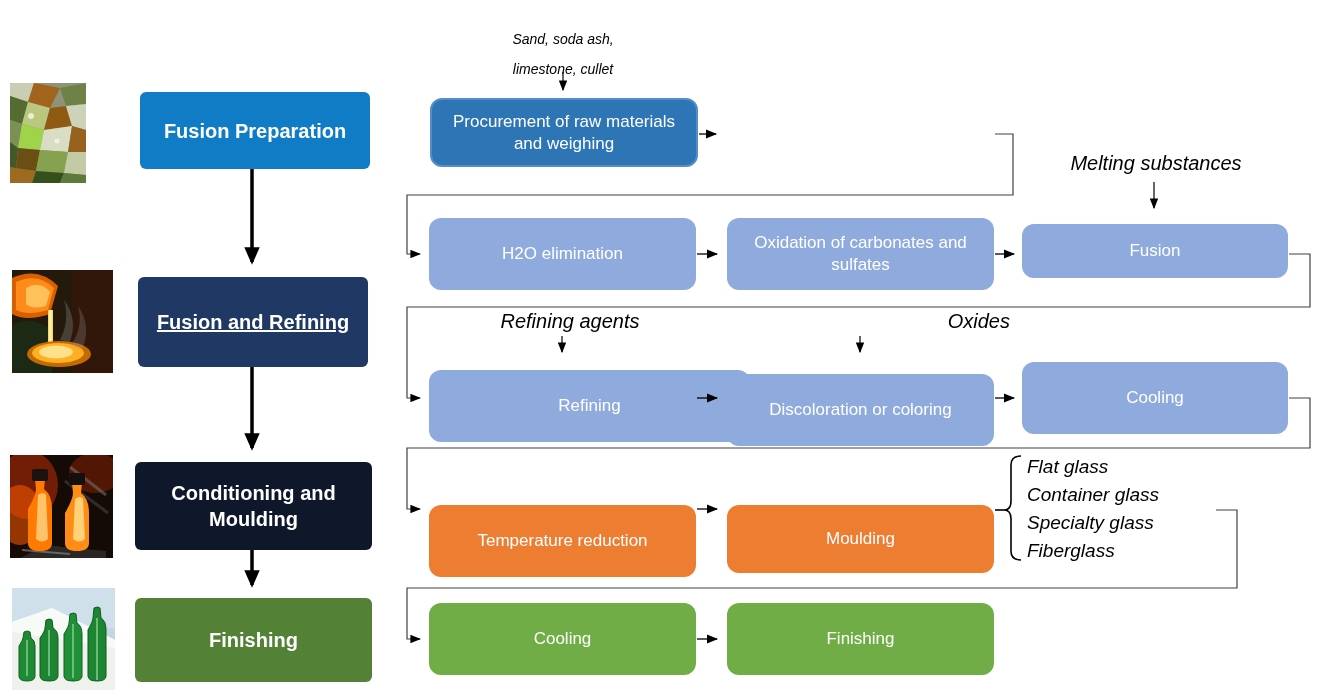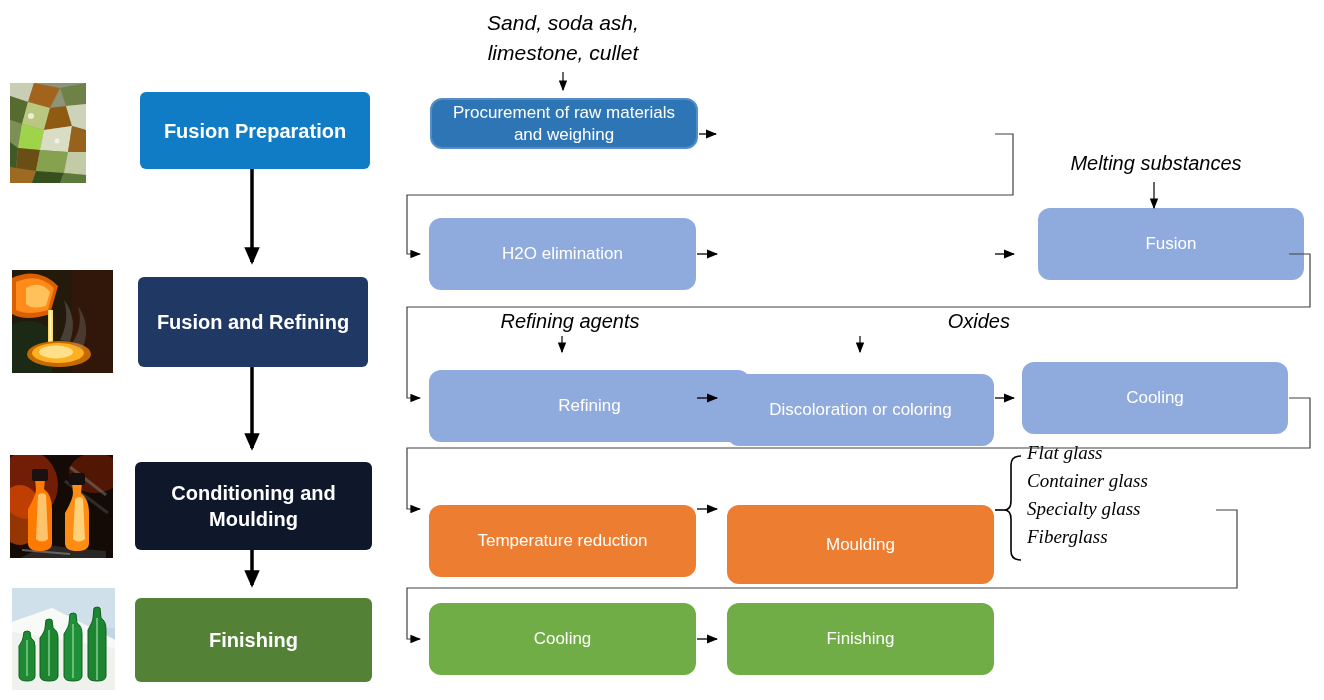--- a/index.html
+++ b/index.html
@@ -10,21 +10,21 @@
   
   .photo{position:absolute;overflow:hidden;}
   .photo svg{display:block;width:100%;height:100%;}
   
   .stage{
     position:absolute;border-radius:6px;color:#ffffff;font-weight:bold;
     font-size:20px;line-height:26px;text-align:center;
     display:flex;align-items:center;justify-content:center;padding:8px 10px;box-sizing:border-box;
   }
   .s1{background:#0F7CC5;}
-  .s2{background:#1F3864;}
+  .s2{background:#1F3864;text-decoration:underline;}
   .s3{background:#0f172a;}
   .s4{background:#538135;}
   
   .box{
     position:absolute;border-radius:12px;color:#ffffff;font-size:17px;line-height:22px;
     text-align:center;display:flex;align-items:center;justify-content:center;
     padding:4px 14px;box-sizing:border-box;
   }
   .c-row1{background:#2E75B6;border:2px solid #548DC8;}
   .c-row2{background:#8FAADC;}
@@ -125,47 +125,48 @@
       <line x1="61" y1="36" x2="61" y2="90" stroke="#7cc98a" stroke-width="2" opacity="0.8"></line>
       <line x1="85" y1="30" x2="85" y2="92" stroke="#7cc98a" stroke-width="2" opacity="0.8"></line>
     </svg>
   </div>
 
   <div class="stage s1" style="left:140px;top:92px;width:230px;height:77px;">Fusion Preparation</div>
   <div class="stage s2" style="left:138px;top:277px;width:230px;height:90px;">Fusion and Refining</div>
   <div class="stage s3" style="left:135px;top:462px;width:237px;height:88px;">Conditioning and Moulding</div>
   <div class="stage s4" style="left:135px;top:598px;width:237px;height:84px;">Finishing</div>
 
-  <div class="box c-row1" style="left:430px;top:98px;width:268px;height:51px;">Procurement of raw materials and weighing</div>
+  <div class="box c-row1" style="left:430px;top:98px;width:268px;height:69px;">Procurement of raw materials and weighing</div>
 
   <div class="box c-row2" style="left:429px;top:218px;width:267px;height:72px;">H2O elimination</div>
-  <div class="box c-row2" style="left:1022px;top:208px;width:266px;height:72px;margin-left:16px;">Fusion</div>
+  <div class="box c-row2" style="left:727px;top:218px;width:267px;height:72px;">Oxidation of carbonates and sulfates</div>
+  <div class="box c-row2" style="left:1022px;top:224px;width:266px;height:54px;">Fusion</div>
 
   <div class="box c-row2" style="left:429px;top:370px;width:321px;height:72px;">Refining</div>
   <div class="box c-row2" style="left:727px;top:374px;width:267px;height:72px;">Discoloration or coloring</div>
   <div class="box c-row2" style="left:1022px;top:362px;width:266px;height:72px;">Cooling</div>
 
   <div class="box c-row4" style="left:429px;top:473px;width:267px;height:72px;">Temperature reduction</div>
-  <div class="box c-row4" style="left:727px;top:473px;width:267px;height:79px;">Moulding</div>
+  <div class="box c-row4" style="left:727px;top:473px;width:267px;height:68px;">Moulding</div>
 
   <div class="box c-row5" style="left:429px;top:603px;width:267px;height:72px;">Cooling</div>
   <div class="box c-row5" style="left:727px;top:603px;width:267px;height:72px;">Finishing</div>
 
-  <div class="note" style="left:413px;top:8px;width:300px;font-size:21px;line-height:30px;">
+  <div class="note" style="left:413px;top:24px;width:300px;font-size:14px;line-height:30px;">
     <div>Sand, soda ash,</div>
     <div>limestone, cullet</div>
   </div>
 
   <div class="note" style="left:1006px;top:149px;width:300px;">Melting substances</div>
 
   <div class="note" style="left:420px;top:307px;width:300px;">Refining agents</div>
 
   <div class="note" style="left:710px;top:307px;width:300px;text-align:right;">Oxides</div>
 
-  <div class="glass-type" style="left:1027px;top:439px;line-height:28px;font-family:Liberation Serif, serif;">
+  <div class="glass-type" style="left:1027px;top:453px;line-height:28px;">
     <div>Flat glass</div>
     <div>Container glass</div>
     <div>Specialty glass</div>
     <div>Fiberglass</div>
   </div>
 
   <svg id="connectors" viewBox="0 0 1324 700">
     <defs>
       <marker id="arr" markerWidth="9" markerHeight="7" refX="8" refY="3.5" orient="auto">
         <path d="M0,0 L9,3.5 L0,7 z" fill="#000000"></path>

